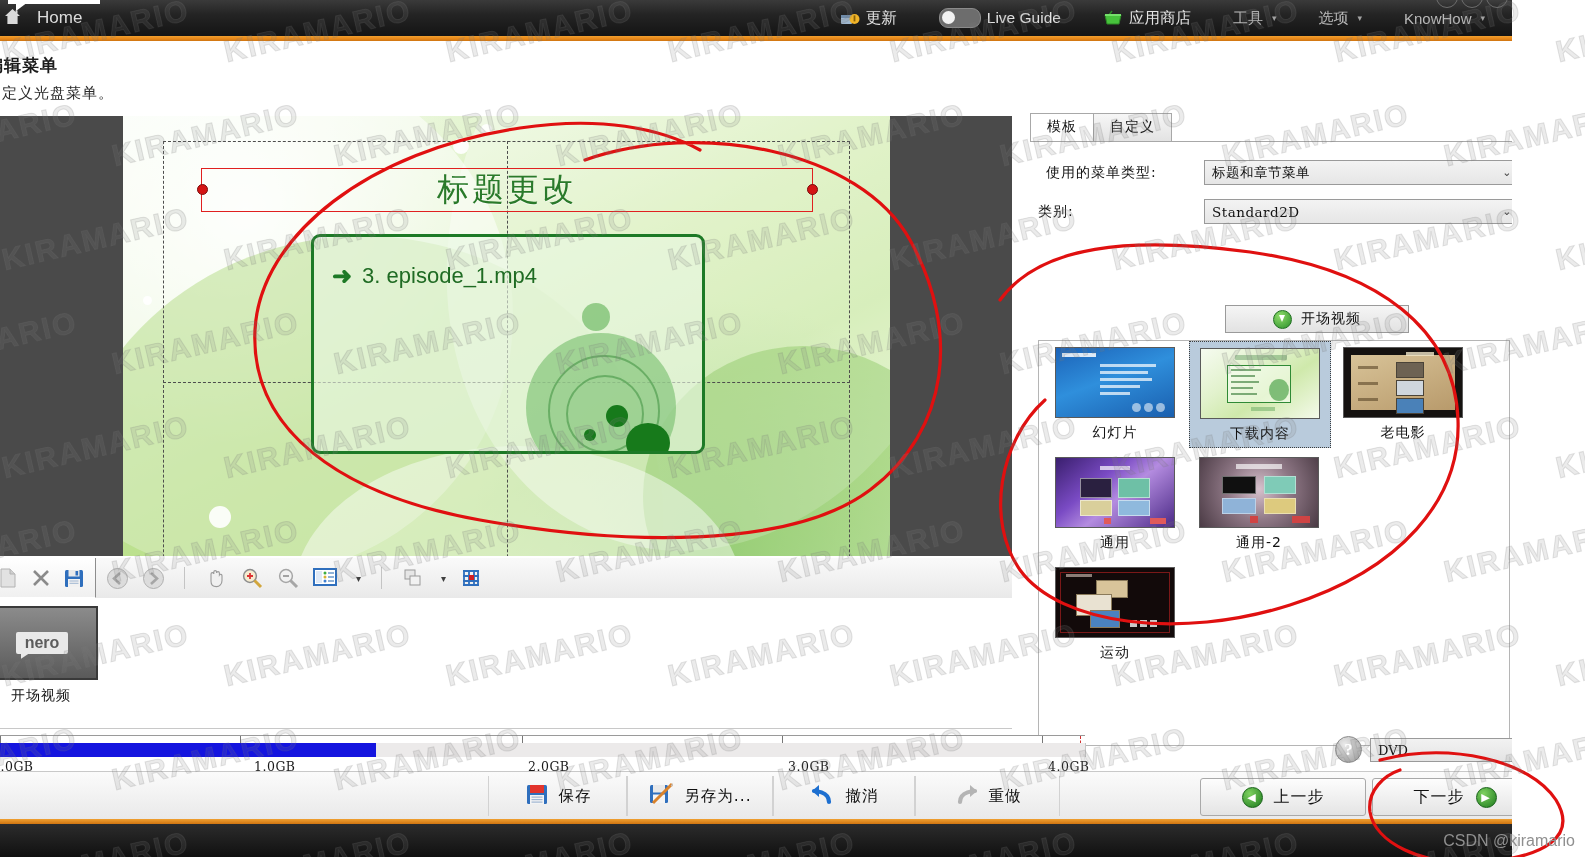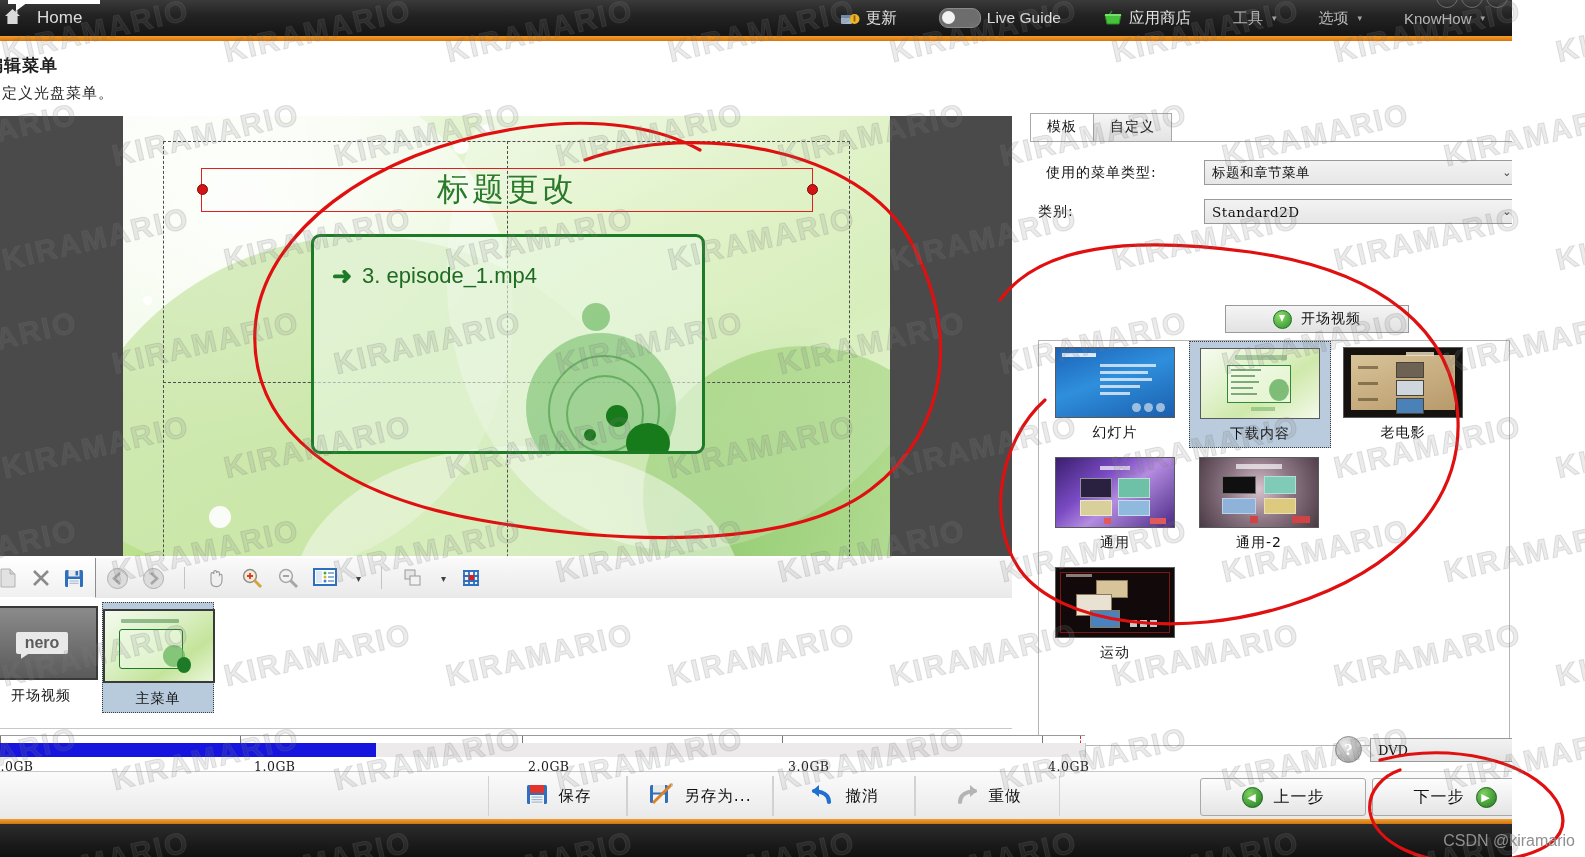--- a/index.html
+++ b/index.html
@@ -418,29 +418,20 @@
       </span>
     </div>
   </div>
 
   <div class="strip">
     <div class="thumb" style="left:-14px;">
       <div class="img nero-thumb">
         <span class="nero-badge">nero</span>
       </div>
       <div class="cap">开场视频</div>
-    </div>
-    <div class="thumb sel" style="left:102px;width:110px;">
-      <div class="img menu-thumb" style="margin:0 auto;">
-        <div style="position:absolute;left:16px;top:8px;width:58px;height:4px;background:rgba(60,130,60,.5);border-radius:1px;"></div>
-        <div style="position:absolute;left:14px;top:18px;width:62px;height:38px;border:1.5px solid #1d7a26;border-radius:3px;background:rgba(236,250,228,.6);"></div>
-        <div style="position:absolute;left:58px;top:34px;width:22px;height:22px;border-radius:50%;background:rgba(110,185,100,.8);"></div>
-        <div style="position:absolute;left:72px;top:46px;width:14px;height:16px;border-radius:50%;background:#1d7a26;"></div>
-      </div>
-      <div class="cap">主菜单</div>
     </div>
   </div>
 
   <div class="rpanel">
     <div class="tabs">
       <div class="tab active">模板</div>
       <div class="tab">自定义</div>
     </div>
     <div class="tabline"></div>
 

